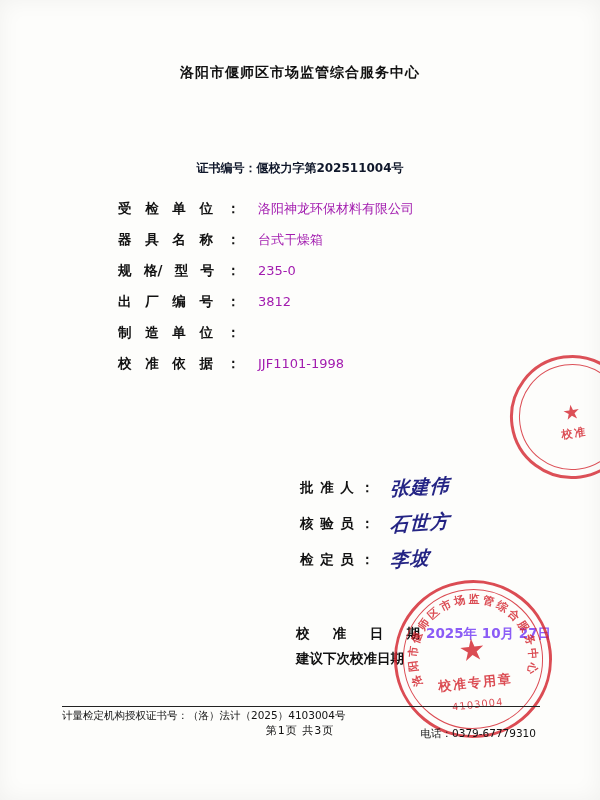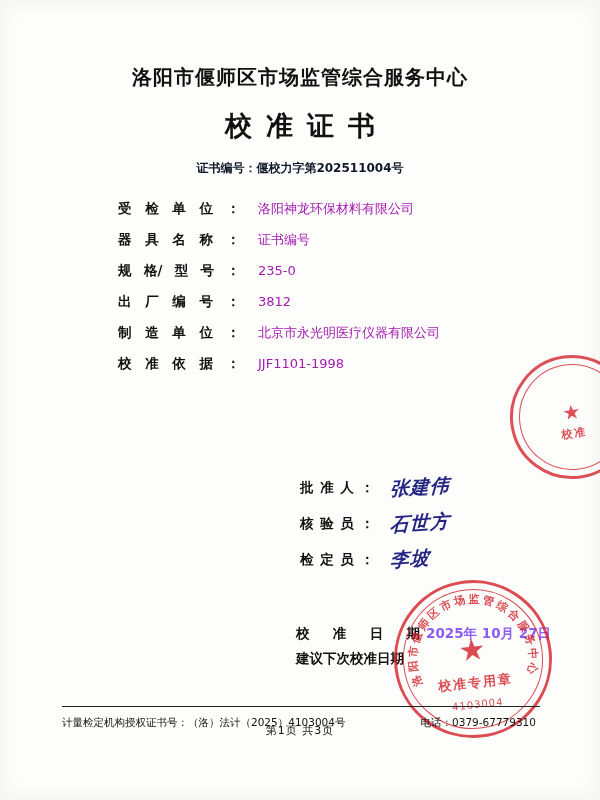--- a/index.html
+++ b/index.html
@@ -32,21 +32,21 @@
   }
 
   .doc-title {
     position: absolute;
     top: 64px;
     left: 0;
     width: 600px;
     text-align: center;
     font-family: "DejaVu Serif", "Liberation Serif", serif;
     font-weight: bold;
-    font-size: 20px;
+    font-size: 14px;
     letter-spacing: 1px;
     color: #111;
   }
   .doc-subtitle {
     position: absolute;
     top: 108px;
     left: 0;
     width: 600px;
     text-align: center;
     font-family: "DejaVu Serif", "Liberation Serif", serif;
@@ -155,31 +155,30 @@
     padding-left: 6px;
     white-space: nowrap;
   }
 
   .footer {
     position: absolute;
     left: 62px;
     top: 706px;
     width: 478px;
     border-top: 1px solid #222;
-    padding-top: 7px;
     font-size: 10.5px;
     color: #111;
   }
   .footer-row {
     display: flex;
     justify-content: space-between;
     line-height: 17px;
   }
   .footer-left { white-space: nowrap; }
-  .footer-right { white-space: nowrap; padding-right: 4px; }
+  .footer-right { white-space: nowrap; padding-right: 4px; margin-top: 18px; }
   .page-num {
     position: absolute;
     top: 723px;
     left: 0;
     width: 600px;
     text-align: center;
     font-size: 11px;
     color: #111;
     letter-spacing: 1px;
   }
@@ -252,21 +251,20 @@
     color: #d3202a;
     transform-origin: 0 0;
   }
 </style>
 </head>
 <body>
 
 <div class="page">
 
   <div class="doc-title">洛阳市偃师区市场监管综合服务中心</div>
-  <div class="doc-subtitle">校准证书</div>
   <div class="cert-number">证书编号：偃校力字第202511004号</div>
 
   <div class="fields">
 
     <div class="field-row">
       <div class="field-label">
         <span class="ch">受</span>
         <span class="ch">检</span>
         <span class="ch">单</span>
         <span class="ch">位</span>
@@ -276,21 +274,21 @@
     </div>
 
     <div class="field-row">
       <div class="field-label">
         <span class="ch">器</span>
         <span class="ch">具</span>
         <span class="ch">名</span>
         <span class="ch">称</span>
         <span class="ch">：</span>
       </div>
-      <div class="field-value">证书编号</div>
+      <div class="field-value">台式干燥箱</div>
     </div>
 
     <div class="field-row">
       <div class="field-label">
         <span class="ch">规</span>
         <span class="ch">格/</span>
         <span class="ch">型</span>
         <span class="ch">号</span>
         <span class="ch">：</span>
       </div>
@@ -309,21 +307,20 @@
     </div>
 
     <div class="field-row">
       <div class="field-label">
         <span class="ch">制</span>
         <span class="ch">造</span>
         <span class="ch">单</span>
         <span class="ch">位</span>
         <span class="ch">：</span>
       </div>
-      <div class="field-value">北京市永光明医疗仪器有限公司</div>
     </div>
 
     <div class="field-row">
       <div class="field-label">
         <span class="ch">校</span>
         <span class="ch">准</span>
         <span class="ch">依</span>
         <span class="ch">据</span>
         <span class="ch">：</span>
       </div>

